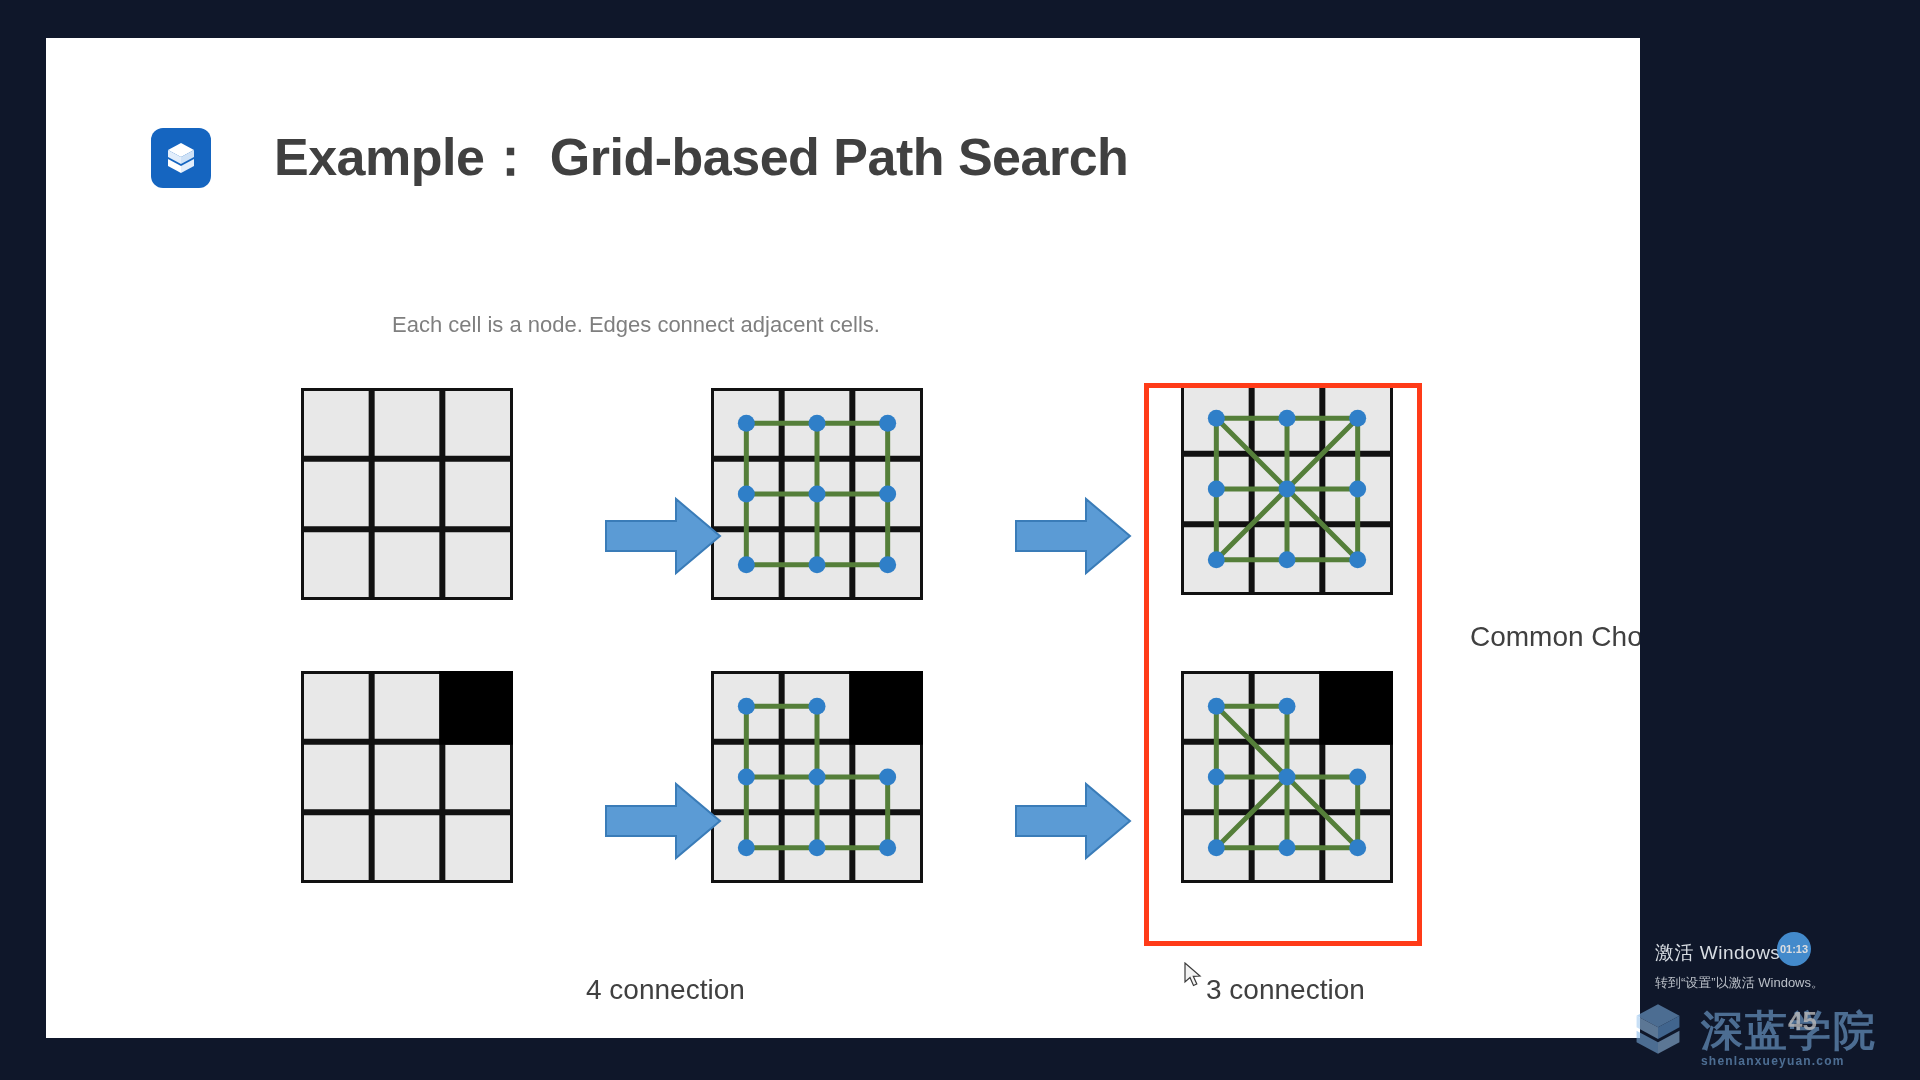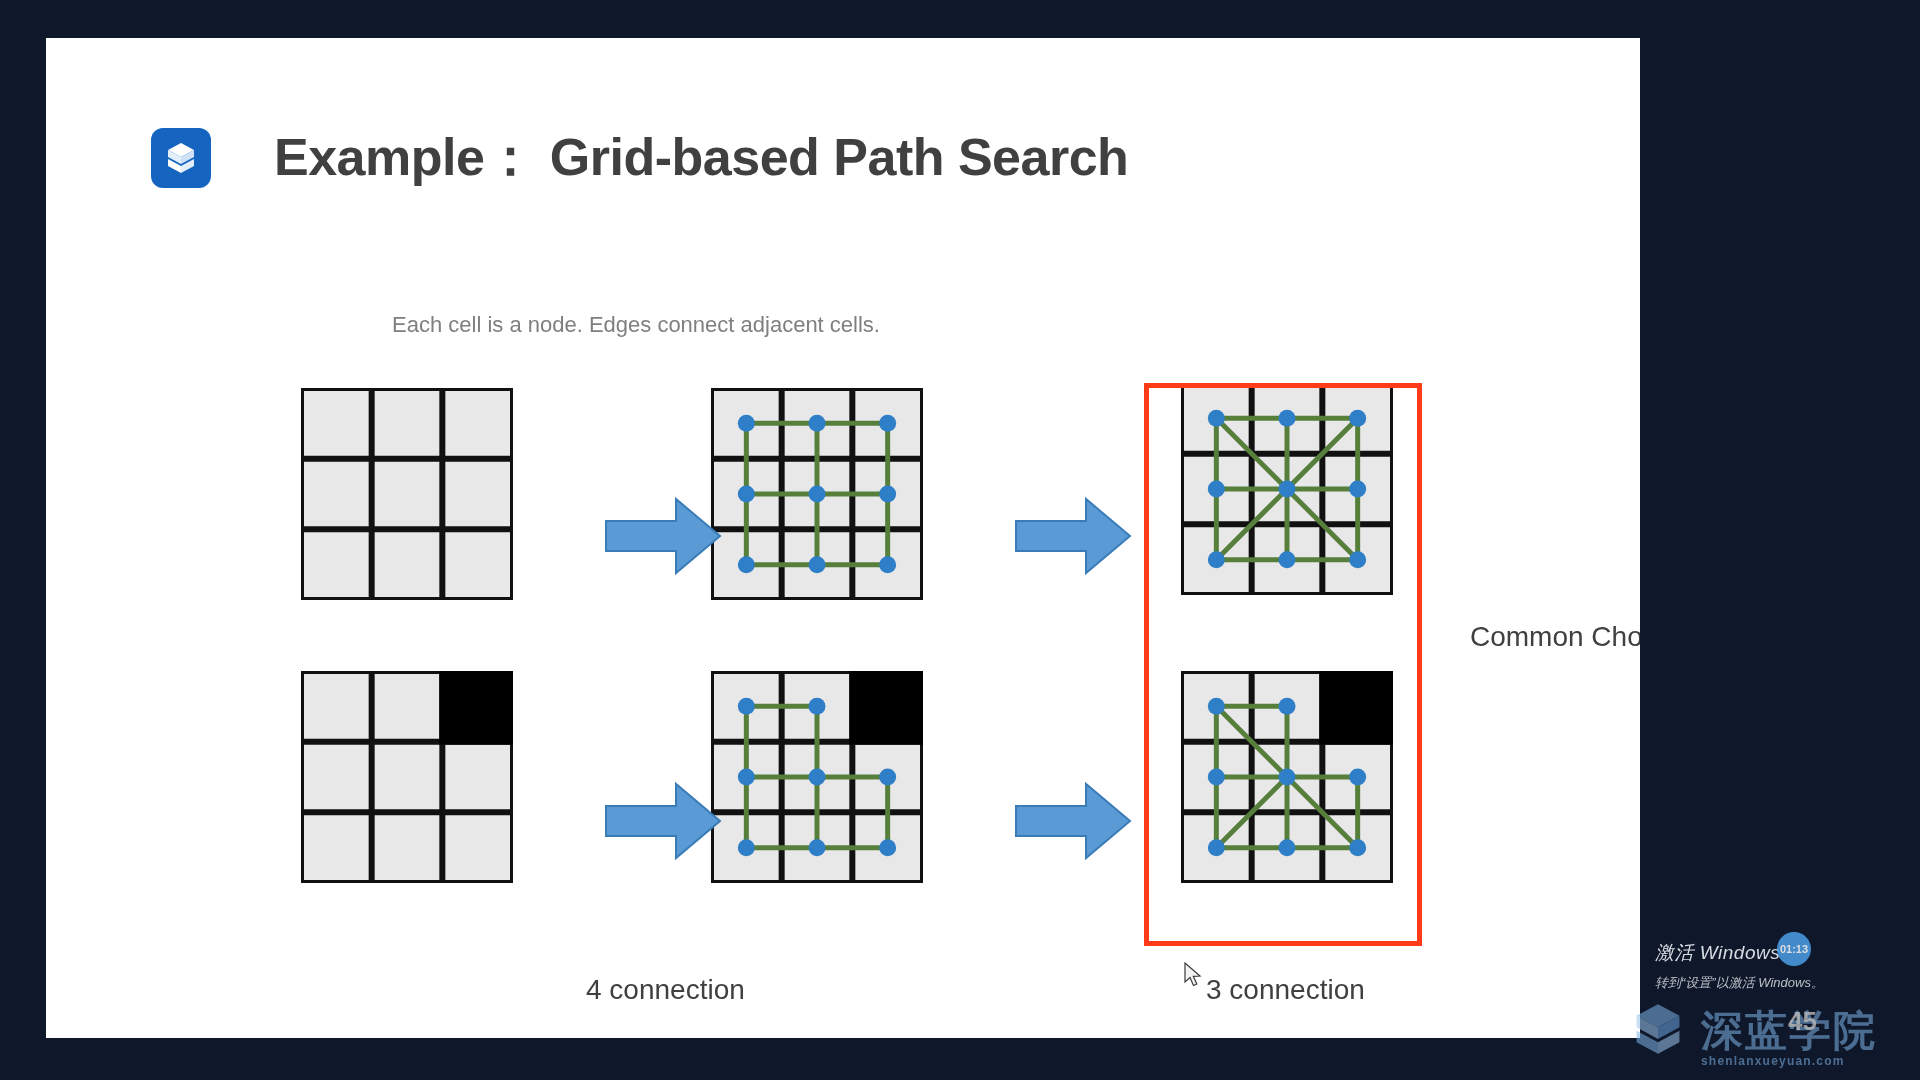--- a/index.html
+++ b/index.html
@@ -61,21 +61,21 @@
     background:transparent;
   }
   #commonchoice{
     position:absolute;left:1424px;top:583px;
     font-size:28px;color:#404040;white-space:nowrap;
   }
 
   
   #winmark{
     position:absolute;left:1655px;top:940px;
-    color:#d8dde3;text-align:left;pointer-events:none;font-style:italic;
+    color:#d8dde3;text-align:left;pointer-events:none;
   }
   #winmark .l1{font-size:19px;letter-spacing:.5px;}
   #winmark .l2{font-size:13px;margin-top:8px;opacity:.85;}
 
   #timebadge{
     position:absolute;left:1777px;top:932px;
     width:34px;height:34px;border-radius:50%;
     background:#4d9fe8;color:#fff;font-size:11px;font-weight:bold;
     display:flex;align-items:center;justify-content:center;
     opacity:.85;

